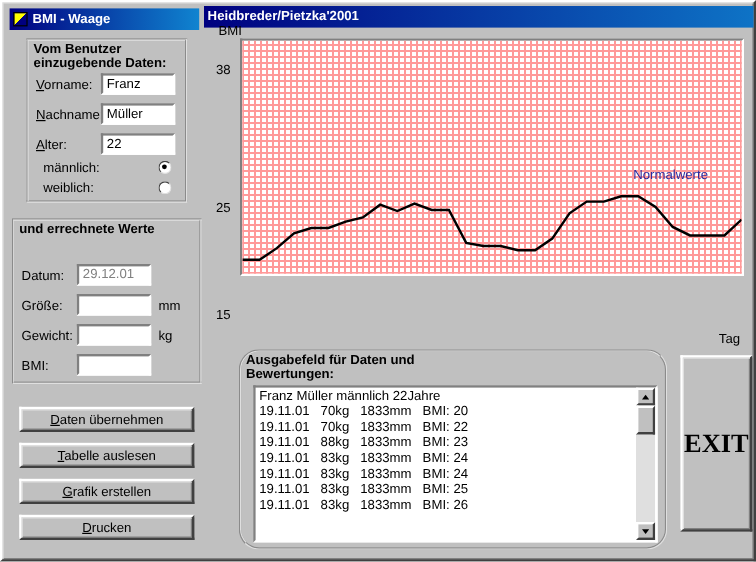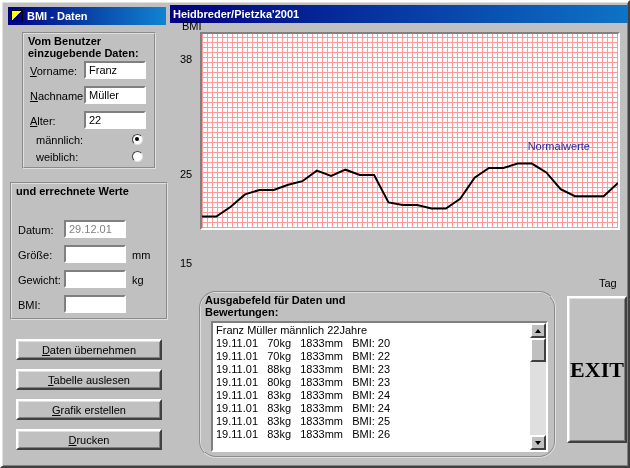--- a/index.html
+++ b/index.html
@@ -72,21 +72,21 @@
   #exit-btn { left:565px; top:294px; width:60px; height:147px;
               font-family:"Liberation Serif",serif; font-weight:bold; font-size:22px; }
 </style>
 </head>
 <body>
 
 <div class="window">
 
   <div class="titlebar" id="titlebar-left">
     <span class="app-icon"></span>
-    <span>BMI - Daten</span>
+    <span>BMI - Waage</span>
   </div>
 
   <div class="titlebar" id="titlebar-main">
     <span>Heidbreder/Pietzka'2001</span>
     <span class="winbtns">
       <span class="win-btn">
           <span class="glyph-min"></span>
         </span>
       <span class="win-btn">
           <span class="glyph-max"></span>
@@ -163,21 +163,20 @@
       <div>Ausgabefeld für Daten und</div>
       <div>Bewertungen:</div>
     </div>
     <div id="listbox">
       <div id="listbox-inner">
         <div class="lrow">Franz Müller männlich 22Jahre</div>
         <div class="lrow"></div>
         <div class="lrow">19.11.01   70kg   1833mm   BMI: 20</div>
         <div class="lrow">19.11.01   70kg   1833mm   BMI: 22</div>
         <div class="lrow">19.11.01   88kg   1833mm   BMI: 23</div>
-        <div class="lrow">19.11.01   80kg   1833mm   BMI: 23</div>
         <div class="lrow">19.11.01   83kg   1833mm   BMI: 24</div>
         <div class="lrow">19.11.01   83kg   1833mm   BMI: 24</div>
         <div class="lrow">19.11.01   83kg   1833mm   BMI: 25</div>
         <div class="lrow">19.11.01   83kg   1833mm   BMI: 26</div>
       </div>
       <div class="scrollbar">
         <div class="sb-btn sb-up">
             <span class="tri-up"></span>
           </div>
         <div class="sb-thumb"></div>

